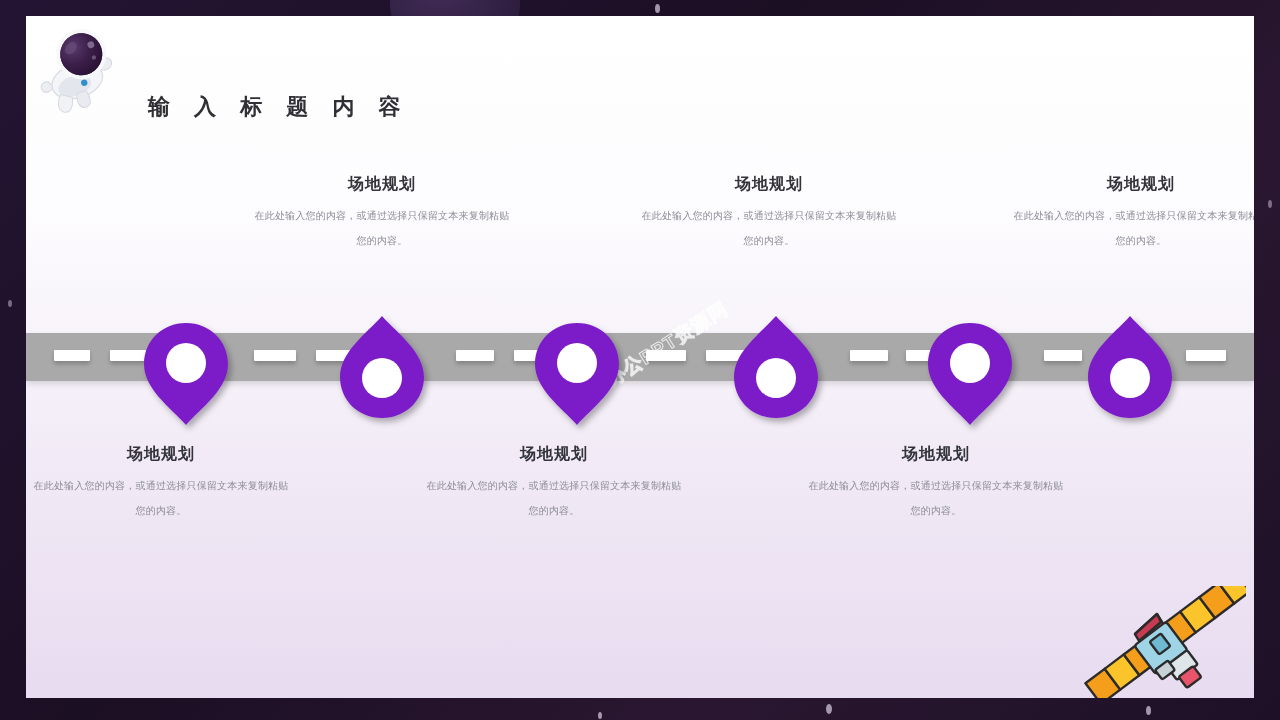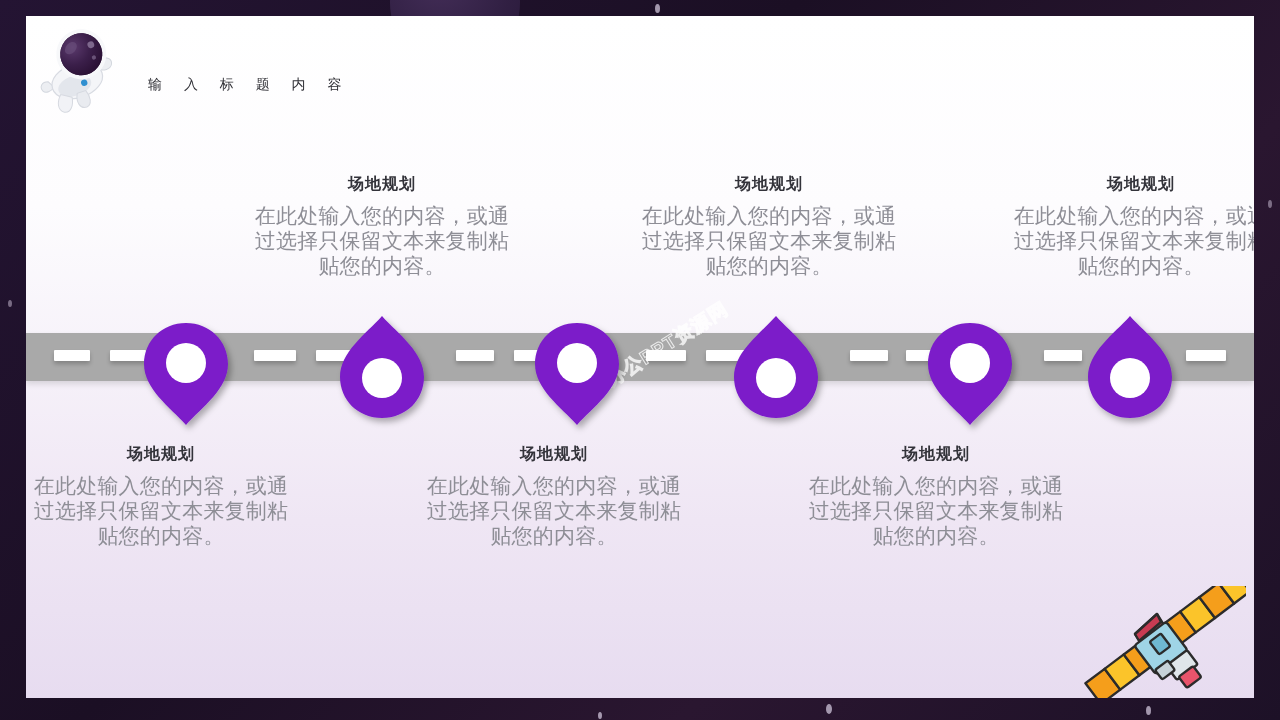--- a/index.html
+++ b/index.html
@@ -24,22 +24,22 @@
   #card{
     position:absolute;left:26px;top:16px;width:1228px;height:682px;
     background:linear-gradient(180deg,#ffffff 0%,#fdfcfe 28%,#f7f3fa 48%,#efe6f4 74%,#e7dcf0 100%);
     overflow:hidden;
   }
 
   
   .header{position:absolute;left:0;top:0;width:100%;height:132px;}
   .astro{position:absolute;left:4px;top:6px;width:96px;height:96px;}
   .title{
-    position:absolute;left:122px;top:60px;
-    font-size:14px;font-weight:normal;color:#2f2f35;letter-spacing:9px;
+    position:absolute;left:122px;top:76px;
+    font-size:22px;font-weight:bold;color:#2f2f35;letter-spacing:9px;
     white-space:nowrap;
   }
 
   
   .road{
     position:absolute;left:0;top:317px;width:1228px;height:48px;background:#a9a9a9;
     box-shadow:0 3px 6px rgba(0,0,0,.13);
   }
   .dash{
     position:absolute;top:334px;height:11px;background:#ffffff;border-radius:1px;
@@ -56,21 +56,21 @@
   
   .pin{position:absolute;width:96px;height:96px;}
   .pin svg{display:block;overflow:visible;}
 
   
   .block{position:absolute;width:260px;text-align:center;}
   .block h3{
     margin:0 0 8px 0;font-size:16px;font-weight:bold;color:#33333a;letter-spacing:1px;
   }
   .block p{
-    margin:0;font-size:21px;line-height:25px;color:#8e8e96;letter-spacing:.2px;
+    margin:0;font-size:10px;line-height:25px;color:#8e8e96;letter-spacing:.2px;
   }
 
   
   .satellite{position:absolute;left:1045px;top:570px;width:175px;height:115px;}
 </style>
 </head>
 <body>
 
 <div id="slide">
 

